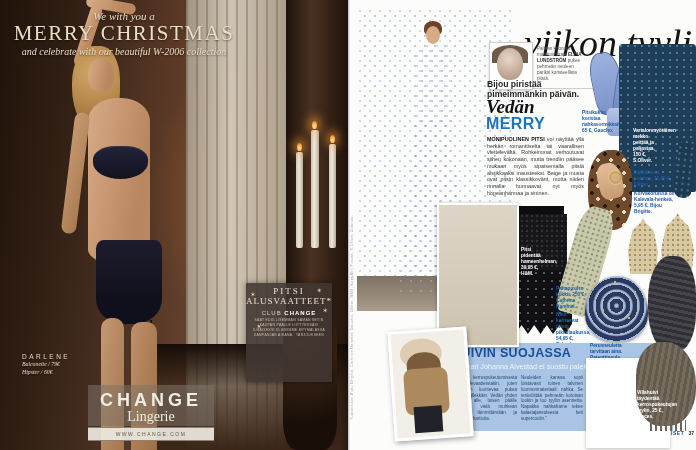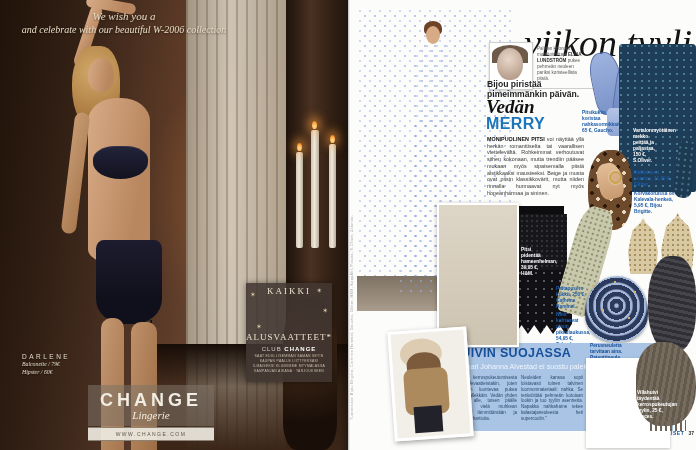--- a/index.html
+++ b/index.html
@@ -57,31 +57,31 @@
   .lp-h2{font-size:21px;letter-spacing:1.5px;line-height:1.0;margin-top:1px;}
   .lp-h3{font-style:italic;font-size:10px;margin-top:2px;}
   .badge{left:246px;top:283px;width:86px;height:99px;background:rgba(66,55,50,.88);
     color:#ece2cd;text-align:center;box-shadow:0 0 6px rgba(0,0,0,.4);}
   .badge-big{font-family:"Liberation Serif",serif;line-height:1;margin-top:6px;}
   .badge-big .num{font-size:34px;}
   .badge-big .wrd{font-style:italic;font-size:15px;position:relative;top:-7px;}
   .badge-star{color:#d9cba4;font-size:7px;position:absolute;}
   .bs1{left:4px;top:8px;} .bs2{right:4px;top:24px;} .bs3{left:10px;top:40px;} .bs4{right:10px;top:4px;}
   .badge-l1{font-family:"Liberation Serif",serif;font-size:9px;letter-spacing:2px;margin-top:3px;}
-  .badge-l2{font-family:"Liberation Serif",serif;font-size:9px;letter-spacing:1px;margin-top:36px;}
+  .badge-l2{font-family:"Liberation Serif",serif;font-size:9px;letter-spacing:1px;}
   .badge-club{font-size:6px;letter-spacing:1px;margin-top:4px;color:#d8cfc0;}
   .badge-club b{color:#fff;}
   .badge-fine{font-size:3.4px;line-height:1.5;color:#c9bdab;margin-top:2px;letter-spacing:.3px;}
   .darlene{left:22px;top:353px;width:86px;color:#e6ddcb;text-shadow:0 1px 1px rgba(0,0,0,.6);}
   .darlene .nm{font-size:6.5px;letter-spacing:2.5px;}
   .darlene .it{font-family:"Liberation Serif",serif;font-style:italic;font-size:5.8px;line-height:1.4;}
   .logo-bar{left:88px;top:385px;width:126px;height:41px;background:rgba(125,115,104,.55);
     text-align:center;color:#f2ede2;}
   .logo-brand{font-size:18px;letter-spacing:4px;font-weight:bold;margin-top:5px;}
-  .logo-script{font-family:"Liberation Serif",serif;font-style:italic;font-size:11px;margin-top:-2px;}
+  .logo-script{font-family:"Liberation Serif",serif;font-size:14px;margin-top:-2px;}
   .logo-url{left:88px;top:427px;width:126px;height:12px;background:rgba(238,233,223,.92);
     border-top:1px solid #8a8275;border-bottom:1px solid #8a8275;
     text-align:center;font-size:5px;letter-spacing:1.5px;color:#5c564c;line-height:12px;}
   
   .gutter{left:340px;top:0;width:16px;height:450px;z-index:30;pointer-events:none;
     background:linear-gradient(90deg,transparent,rgba(0,0,0,.28) 50%,rgba(255,255,255,.15) 62%,transparent);}
   
   .rp-bg{left:348px;top:0;width:348px;height:450px;background:#fcfcfb;}
   .credits{left:350px;top:150px;width:9px;height:270px;writing-mode:vertical-rl;
     transform:rotate(180deg);font-size:3.8px;color:#9a9a9a;letter-spacing:.3px;}
@@ -230,30 +230,31 @@
     <div class="abs m-armD"></div>
     <div class="abs m-bra"></div>
     <div class="abs m-briefs"></div>
     <div class="abs m-susp1"></div>
     <div class="abs m-susp2"></div>
     <div class="abs m-legA"></div>
     <div class="abs m-legB"></div>
   </div>
 
   <div class="abs lp-header">
-    <div class="lp-h1">We wish you a</div>
+    <div class="lp-h1">We with you a</div>
+    <div class="lp-h2">MERRY CHRISTMAS</div>
     <div class="lp-h3">and celebrate with our beautiful W-2006 collection</div>
   </div>
 
   <div class="abs badge">
     <span class="badge-star bs1">✶</span>
     <span class="badge-star bs2">✶</span>
     <span class="badge-star bs3">✶</span>
     <span class="badge-star bs4">✶</span>
-    <div class="badge-l1">KAIKKI</div>
+    <div class="badge-l1">PITSI</div>
     <div class="badge-l2">ALUSVAATTEET*</div>
     <div class="badge-club">
       <span>CLUB</span>
       <b>CHANGE</b>
     </div>
     <div class="badge-fine">
       <div>SAAT EDULLISEMMAN SAMAN SETIN</div>
       <div>KAUPAN PÄÄLLE LIITTYESSÄSI</div>
       <div>ILMAISEKSI KLUBIIMME MYYMÄLÄSSÄ</div>
       <div>KAMPANJAN AIKANA · TARJOUKSEEN</div>

